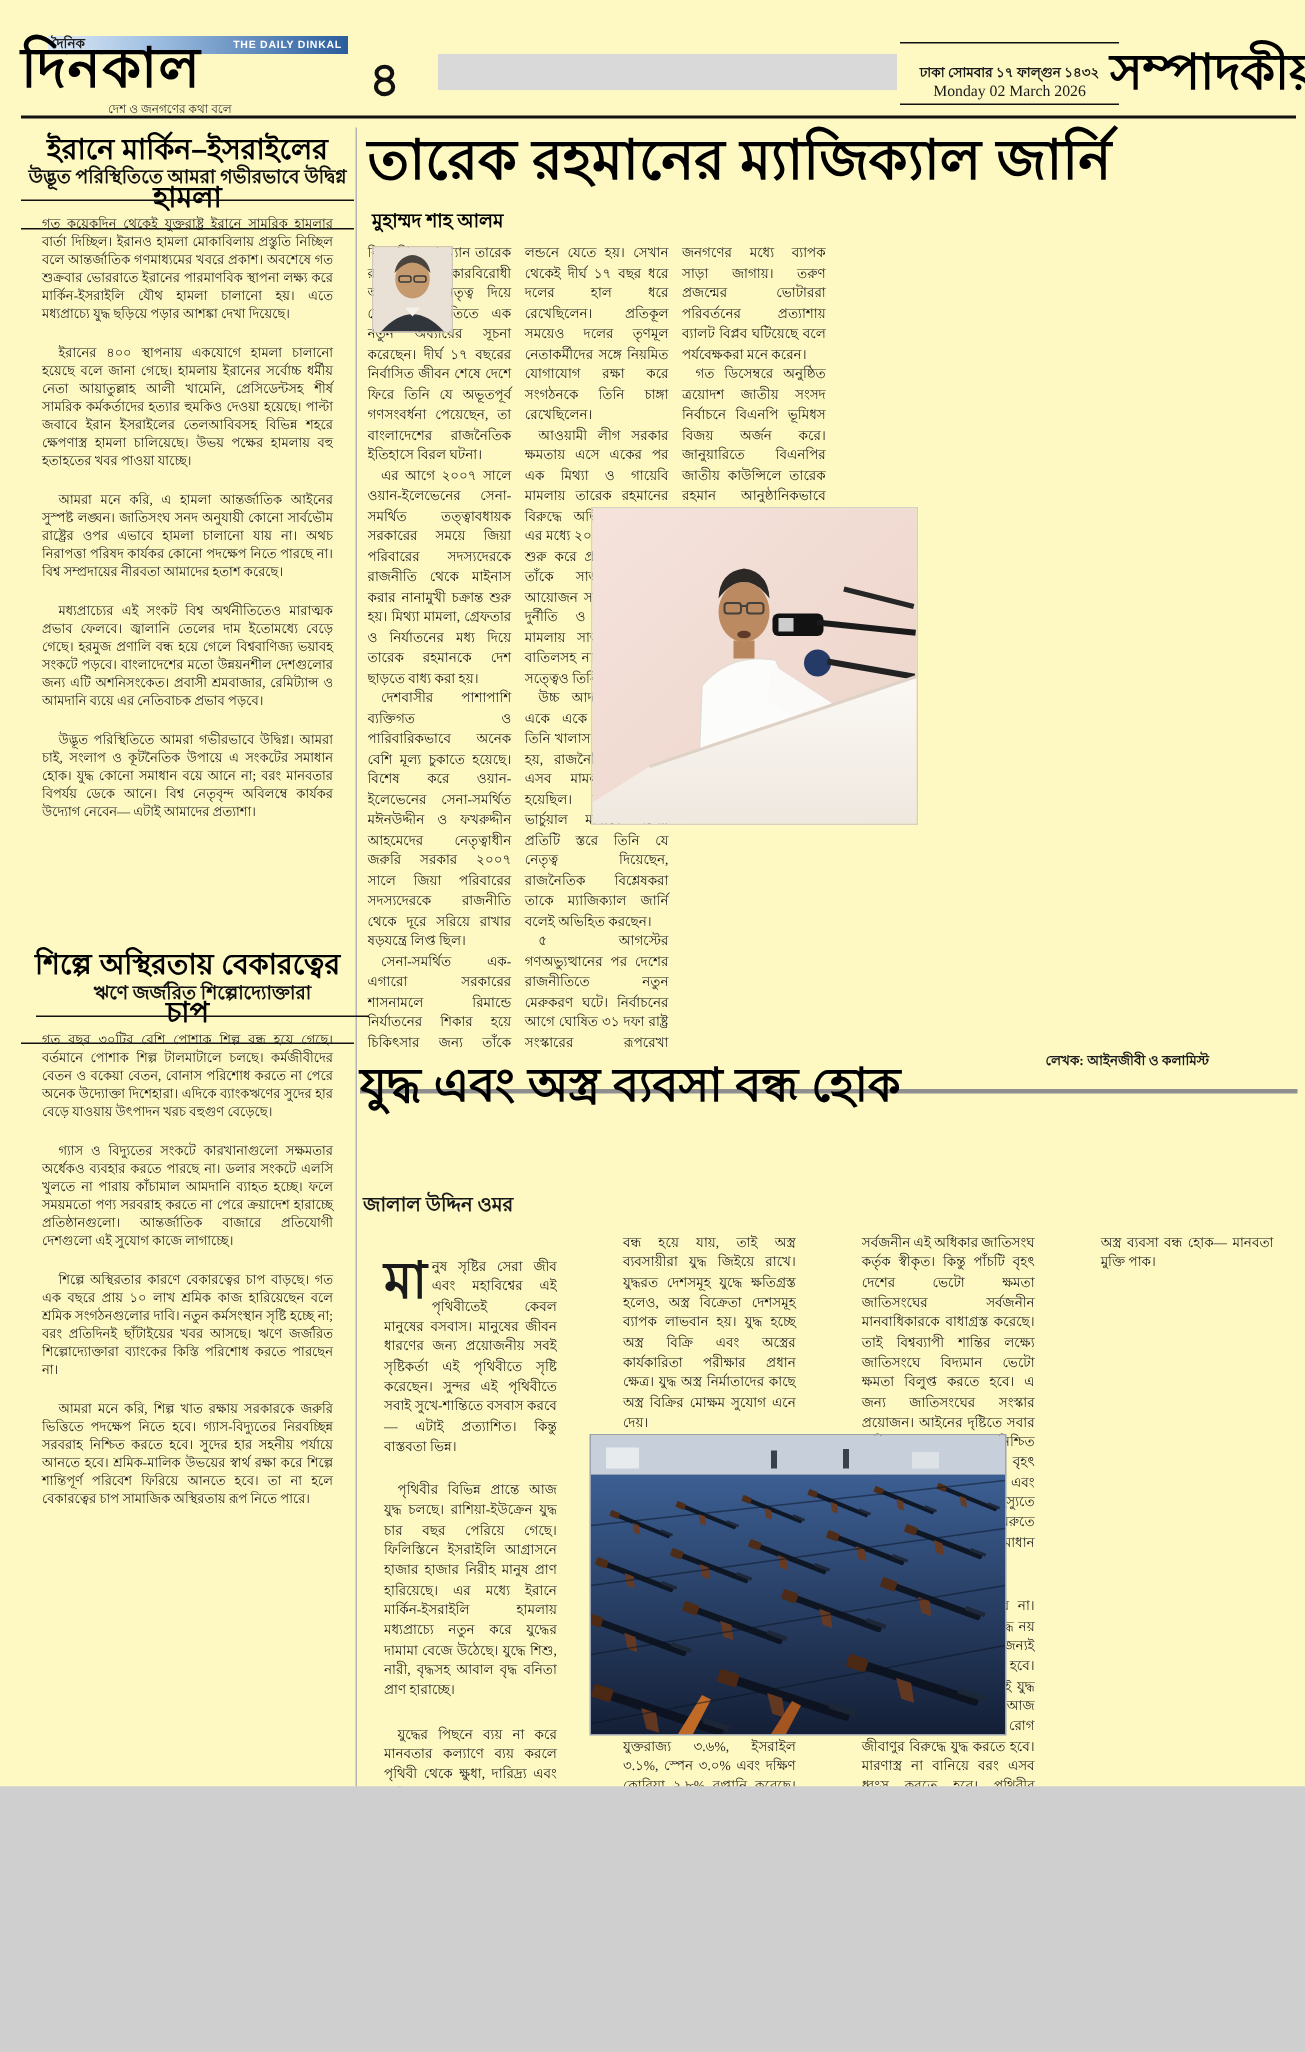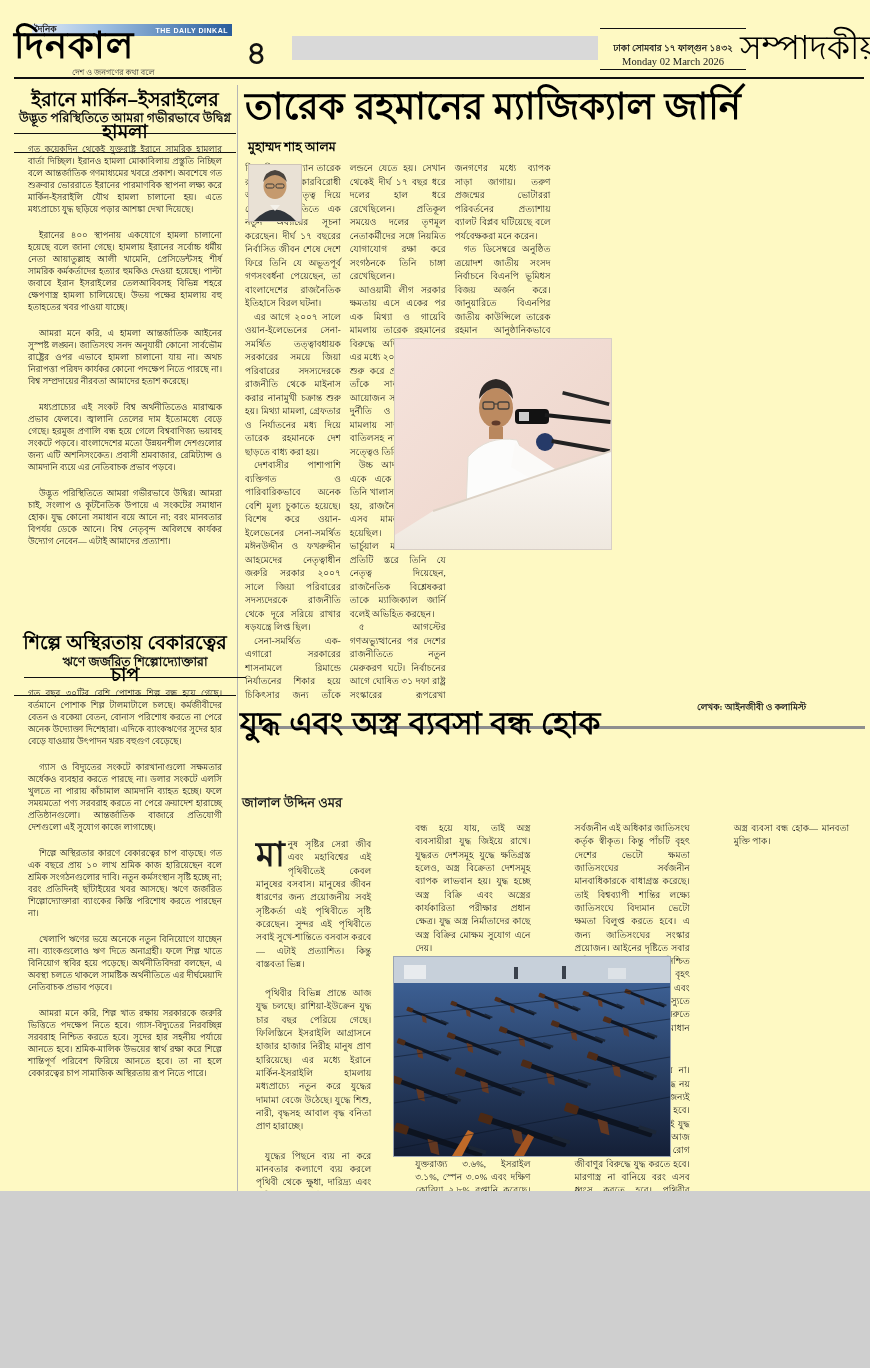--- a/index.html
+++ b/index.html
@@ -15,21 +15,21 @@
     font-size:7px;font-weight:bold;color:#ffffff;letter-spacing:.5px;}
   .logo-bn-small{position:absolute;left:20px;top:0px;font-size:9px;font-weight:bold;color:#222;}
   .logo-main{position:absolute;left:0px;top:4px;font-size:37px;font-weight:bold;color:#000;
     font-family:"Liberation Sans",sans-serif;letter-spacing:1px;line-height:1.1;}
   .logo-tag{position:absolute;left:58px;top:44px;font-size:8px;color:#333;}
   .page-num{left:246px;top:28px;font-size:32px;font-weight:bold;color:#111;}
   .mast-graybar{left:292px;top:36px;width:306px;height:24px;background:#d9d9d9;}
   .dateblock{left:600px;top:28px;width:146px;text-align:center;}
   .date-bn{font-size:9px;font-weight:bold;border-top:1.5px solid #111;padding-top:12px;}
   .date-en{font-size:10.5px;font-weight:normal;border-bottom:1.5px solid #111;padding-bottom:2px;}
-  .section-title{left:740px;top:22px;width:126px;font-size:33px;font-weight:normal;
+  .section-title{left:740px;top:22px;width:126px;font-size:33px;font-weight:bold;
     font-family:"Liberation Sans",sans-serif;color:#000;text-align:right;}
   .mast-rule{left:14px;top:77px;width:850px;height:2px;background:#111;}
 
   
   .vdiv{left:237px;top:85px;width:1px;height:1170px;background:#b5b5b5;}
   .ed-head{width:222px;text-align:center;font-family:"Liberation Sans",sans-serif;
     font-weight:bold;font-size:19px;color:#000;border-bottom:1.5px solid #111;padding-bottom:3px;}
   .ed-sub{width:222px;text-align:center;font-weight:bold;font-size:12.5px;color:#111;
     border-bottom:1px solid #111;padding:3px 0 4px 0;}
   .ed-body{width:222px;font-size:8.7px;line-height:1.38;text-align:justify;overflow:hidden;}
@@ -103,21 +103,20 @@
       <p>মধ্যপ্রাচ্যের এই সংকট বিশ্ব অর্থনীতিতেও মারাত্মক প্রভাব ফেলবে। জ্বালানি তেলের দাম ইতোমধ্যে বেড়ে গেছে। হরমুজ প্রণালি বন্ধ হয়ে গেলে বিশ্ববাণিজ্য ভয়াবহ সংকটে পড়বে। বাংলাদেশের মতো উন্নয়নশীল দেশগুলোর জন্য এটি অশনিসংকেত। প্রবাসী শ্রমবাজার, রেমিট্যান্স ও আমদানি ব্যয়ে এর নেতিবাচক প্রভাব পড়বে।</p>
       <p>উদ্ভূত পরিস্থিতিতে আমরা গভীরভাবে উদ্বিগ্ন। আমরা চাই, সংলাপ ও কূটনৈতিক উপায়ে এ সংকটের সমাধান হোক। যুদ্ধ কোনো সমাধান বয়ে আনে না; বরং মানবতার বিপর্যয় ডেকে আনে। বিশ্ব নেতৃবৃন্দ অবিলম্বে কার্যকর উদ্যোগ নেবেন— এটাই আমাদের প্রত্যাশা।</p>
     </div>
 
   <div class="abs ed-head" style="left:14px;top:628px;">শিল্পে অস্থিরতায় বেকারত্বের চাপ</div>
   <div class="abs ed-sub" style="left:24px;top:650px;">ঋণে জর্জরিত শিল্পোদ্যোক্তারা</div>
   <div class="abs ed-body" style="left:14px;top:673px;height:580px;">
       <p>গত বছর ৩০টির বেশি পোশাক শিল্প বন্ধ হয়ে গেছে। বর্তমানে পোশাক শিল্প টালমাটালে চলছে। কর্মজীবীদের বেতন ও বকেয়া বেতন, বোনাস পরিশোধ করতে না পেরে অনেক উদ্যোক্তা দিশেহারা। এদিকে ব্যাংকঋণের সুদের হার বেড়ে যাওয়ায় উৎপাদন খরচ বহুগুণ বেড়েছে।</p>
       <p>গ্যাস ও বিদ্যুতের সংকটে কারখানাগুলো সক্ষমতার অর্ধেকও ব্যবহার করতে পারছে না। ডলার সংকটে এলসি খুলতে না পারায় কাঁচামাল আমদানি ব্যাহত হচ্ছে। ফলে সময়মতো পণ্য সরবরাহ করতে না পেরে ক্রয়াদেশ হারাচ্ছে প্রতিষ্ঠানগুলো। আন্তর্জাতিক বাজারে প্রতিযোগী দেশগুলো এই সুযোগ কাজে লাগাচ্ছে।</p>
       <p>শিল্পে অস্থিরতার কারণে বেকারত্বের চাপ বাড়ছে। গত এক বছরে প্রায় ১০ লাখ শ্রমিক কাজ হারিয়েছেন বলে শ্রমিক সংগঠনগুলোর দাবি। নতুন কর্মসংস্থান সৃষ্টি হচ্ছে না; বরং প্রতিদিনই ছাঁটাইয়ের খবর আসছে। ঋণে জর্জরিত শিল্পোদ্যোক্তারা ব্যাংকের কিস্তি পরিশোধ করতে পারছেন না।</p>
-      <p>খেলাপি ঋণের ভয়ে অনেকে নতুন বিনিয়োগে যাচ্ছেন না। ব্যাংকগুলোও ঋণ দিতে অনাগ্রহী। ফলে শিল্প খাতে বিনিয়োগ স্থবির হয়ে পড়েছে। অর্থনীতিবিদরা বলছেন, এ অবস্থা চলতে থাকলে সামষ্টিক অর্থনীতিতে এর দীর্ঘমেয়াদি নেতিবাচক প্রভাব পড়বে।</p>
       <p>আমরা মনে করি, শিল্প খাত রক্ষায় সরকারকে জরুরি ভিত্তিতে পদক্ষেপ নিতে হবে। গ্যাস-বিদ্যুতের নিরবচ্ছিন্ন সরবরাহ নিশ্চিত করতে হবে। সুদের হার সহনীয় পর্যায়ে আনতে হবে। শ্রমিক-মালিক উভয়ের স্বার্থ রক্ষা করে শিল্পে শান্তিপূর্ণ পরিবেশ ফিরিয়ে আনতে হবে। তা না হলে বেকারত্বের চাপ সামাজিক অস্থিরতায় রূপ নিতে পারে।</p>
     </div>
 
   <div class="abs attn-box">
     <div class="attn-bar">দৃষ্টি আকর্ষণঃ</div>
     <div class="attn-text">যারা দৈনিক দিনকালে লেখা পাঠাতে আগ্রহী নিচের ই-মেইলে পাঠাতে পারেন: dinkaleditorial2024@gmail.com</div>
   </div>
 
   <div class="abs main-head">তারেক রহমানের ম্যাজিক্যাল জার্নি</div>
   <div class="abs main-byline">মুহাম্মদ শাহ আলম</div>

